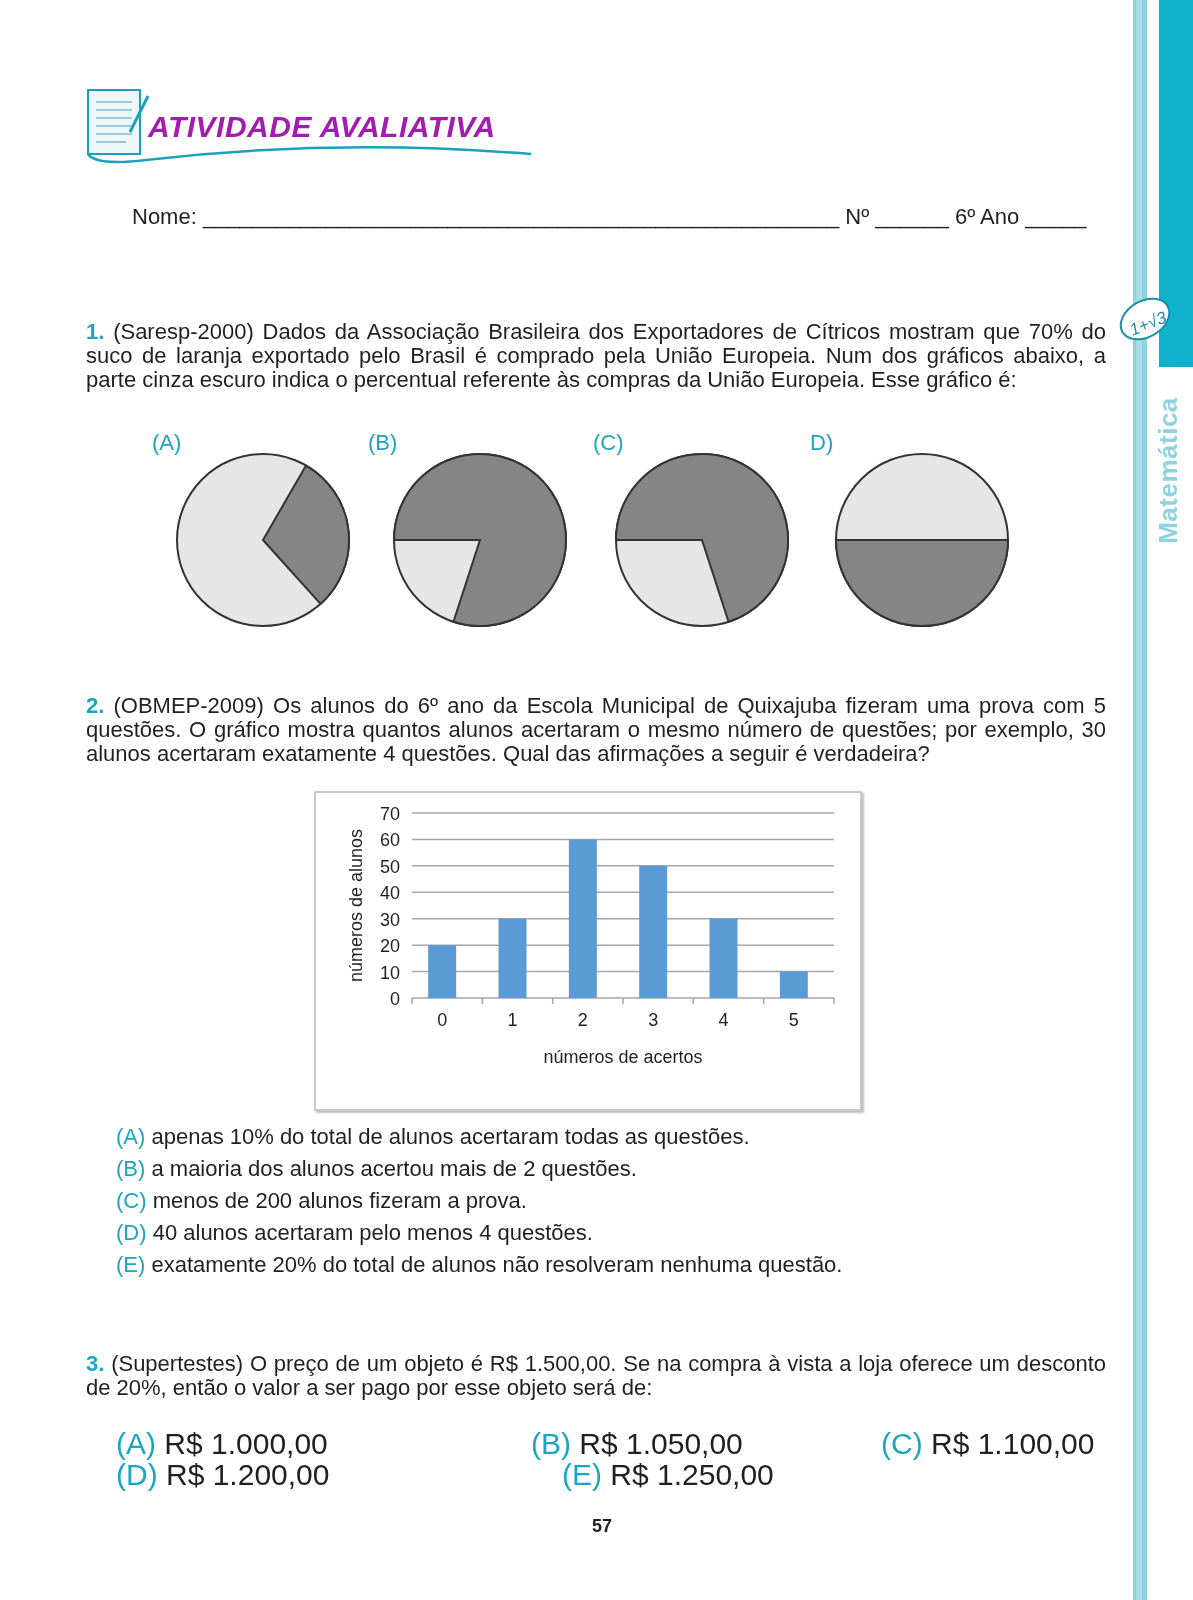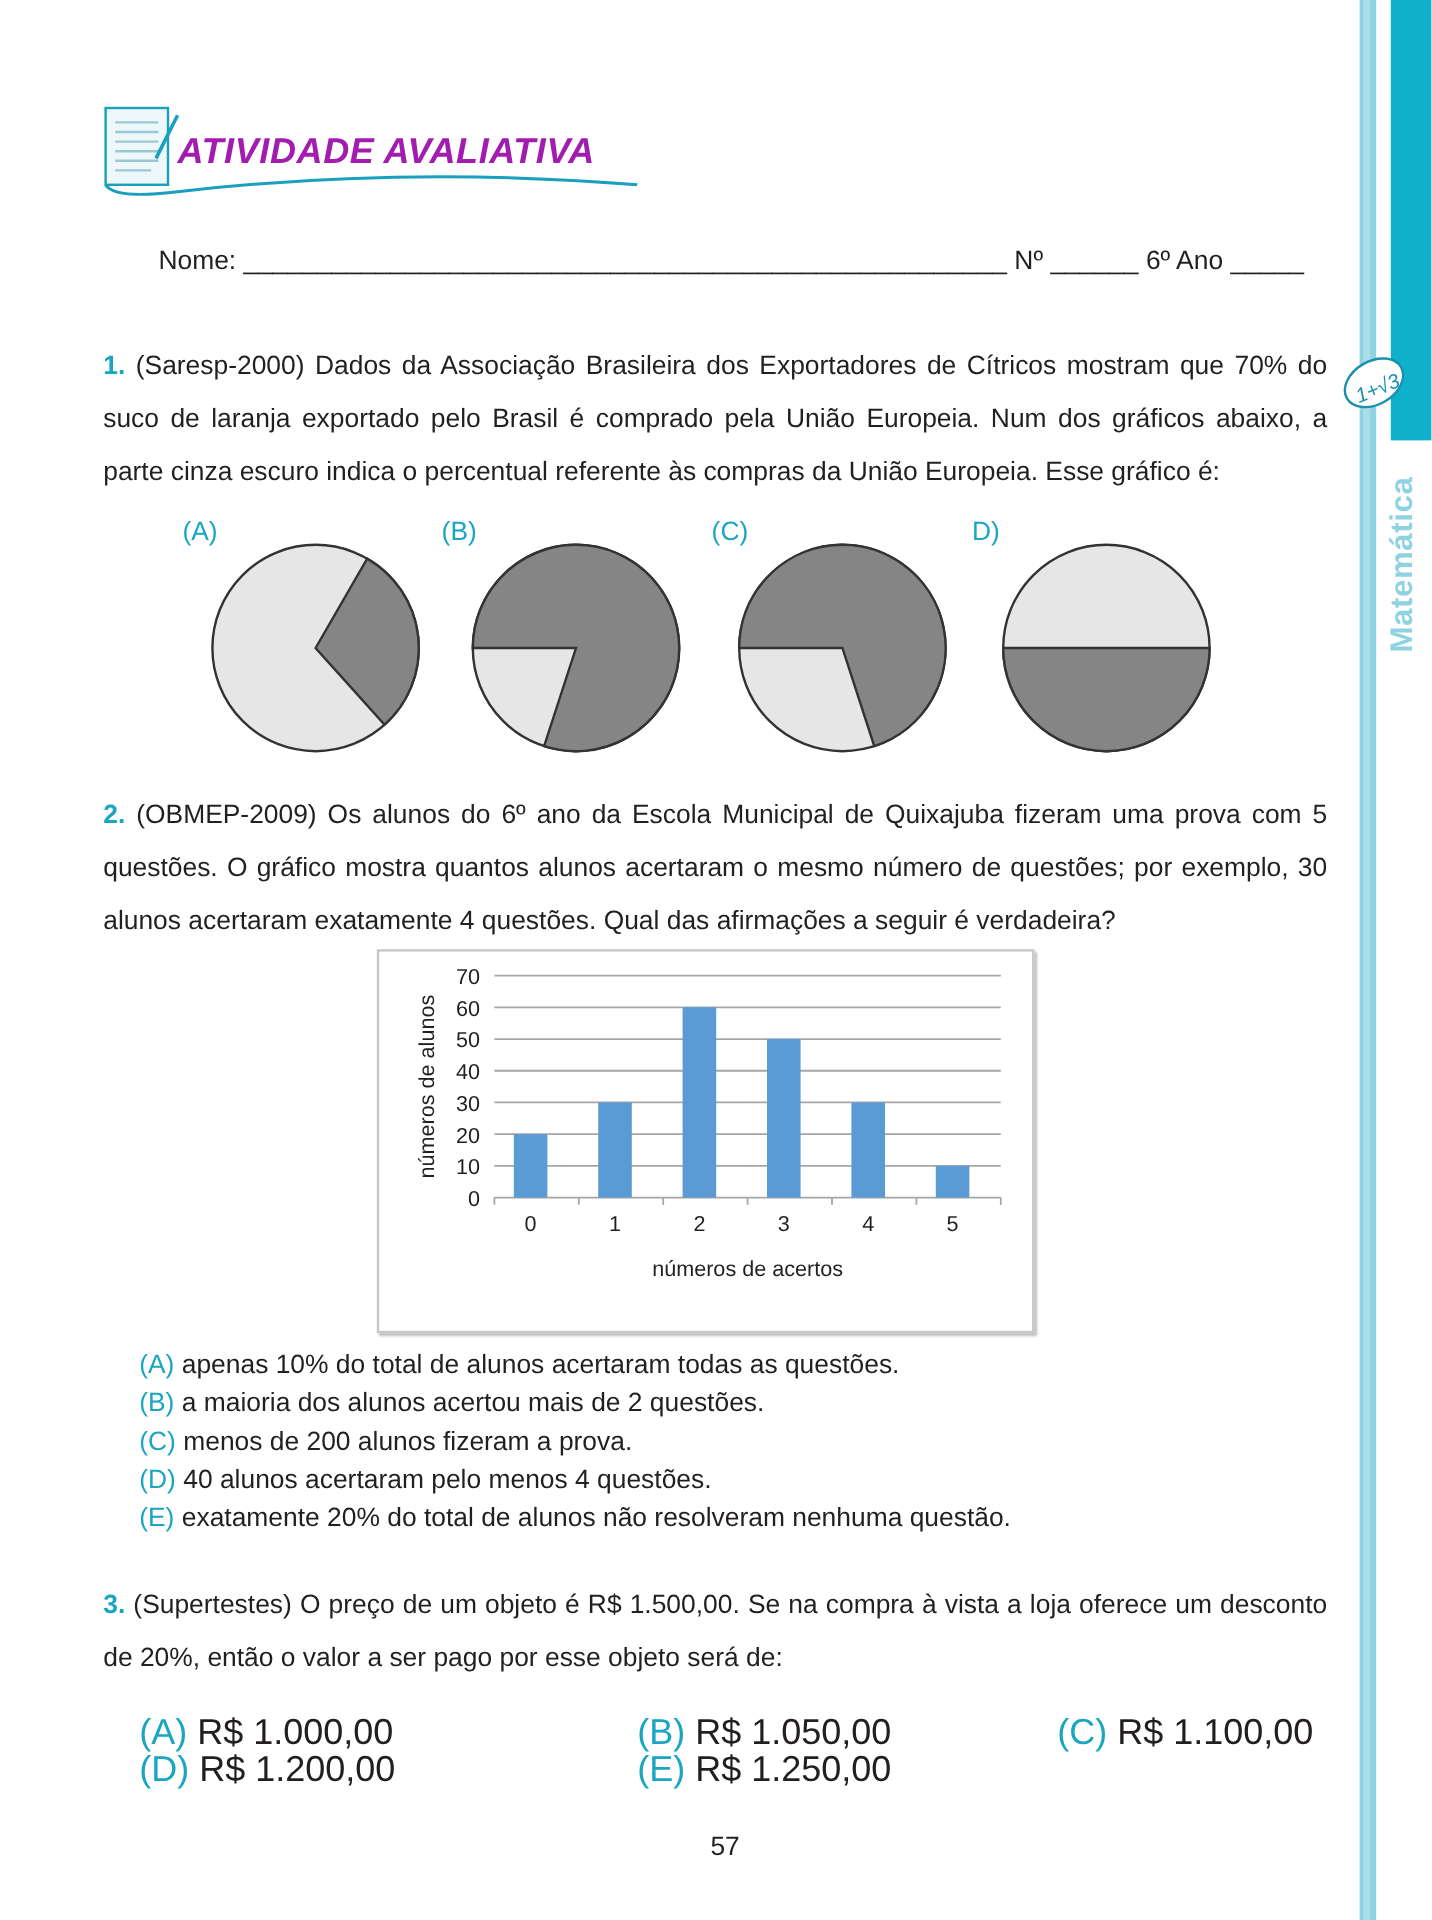--- a/index.html
+++ b/index.html
@@ -31,37 +31,37 @@
   .header { position:absolute; left:86px; top:88px; width:460px; height:90px; }
   .header-title {
     position:absolute; left:62px; top:22px;
     font-size:30px; font-weight:bold; font-style:italic; color:#a21caf; letter-spacing:0.5px;
   }
 
   .nameline {
     position:absolute; left:132px; top:204px; font-size:22px; white-space:nowrap;
   }
 
-  .para { position:absolute; left:86px; width:1020px; font-size:22px; line-height:44px; text-align:justify; }
+  .para { position:absolute; left:86px; width:1020px; font-size:22px; line-height:24px; text-align:justify;margin-top:37px; }
   .qnum { color:#1aa6c0; font-weight:bold; }
 
   .pie-label { position:absolute; font-size:22px; color:#1aa6c0; }
   .pie { position:absolute; }
 
   .chart-box {
     position:absolute; left:314px; top:791px; width:544px; height:316px;
     border:2px solid #c8c8c8; box-shadow:2px 2px 2px #bdbdbd; background:#fff;
   }
 
   .options { position:absolute; left:116px; font-size:22px; line-height:32px; }
   .opt { white-space:nowrap; }
 
   .q3opt { position:absolute; font-size:30px; white-space:nowrap; }
 
-  .page-num { position:absolute; left:592px; top:1516px; font-size:22px; font-weight:normal;margin-top:10px; }
+  .page-num { position:absolute; left:592px; top:1516px; font-size:18px; font-weight:bold; }
 </style>
 </head>
 <body>
 
 <div class="strip-light"></div>
 <div class="strip-gap"></div>
 <div class="strip-dark"></div>
 <svg class="math-badge" viewBox="0 0 60 54">
   <ellipse cx="30" cy="27" rx="26" ry="18" transform="rotate(-30 30 27)" fill="#ffffff" stroke="#1a8fae" stroke-width="2"></ellipse>
   <text x="12" y="38" font-size="17" fill="#1a8fae" font-style="italic" font-family="Liberation Sans, sans-serif" transform="rotate(-22 30 27)">1+√3</text>
@@ -178,15 +178,15 @@
 
 <div class="para" style="top:1315px">
   <span class="qnum">3.</span>
   <span>(Supertestes) O preço de um objeto é R$ 1.500,00. Se na compra à vista a loja oferece um desconto de 20%, então o valor a ser pago por esse objeto será de:</span>
 </div>
 
 <div class="q3opt" style="left:116px;top:1427px"><span class="accent">(A)</span> <span>R$ 1.000,00</span></div>
 <div class="q3opt" style="left:531px;top:1427px"><span class="accent">(B)</span> <span>R$ 1.050,00</span></div>
 <div class="q3opt" style="left:881px;top:1427px"><span class="accent">(C)</span> <span>R$ 1.100,00</span></div>
 <div class="q3opt" style="left:116px;top:1458px"><span class="accent">(D)</span> <span>R$ 1.200,00</span></div>
-<div class="q3opt" style="left:531px;top:1458px"><span class="accent">(E)</span> <span>R$ 1.250,00</span></div>
+<div class="q3opt" style="left:562px;top:1458px"><span class="accent">(E)</span> <span>R$ 1.250,00</span></div>
 
 <div class="page-num">57</div>
 
 </body></html>

